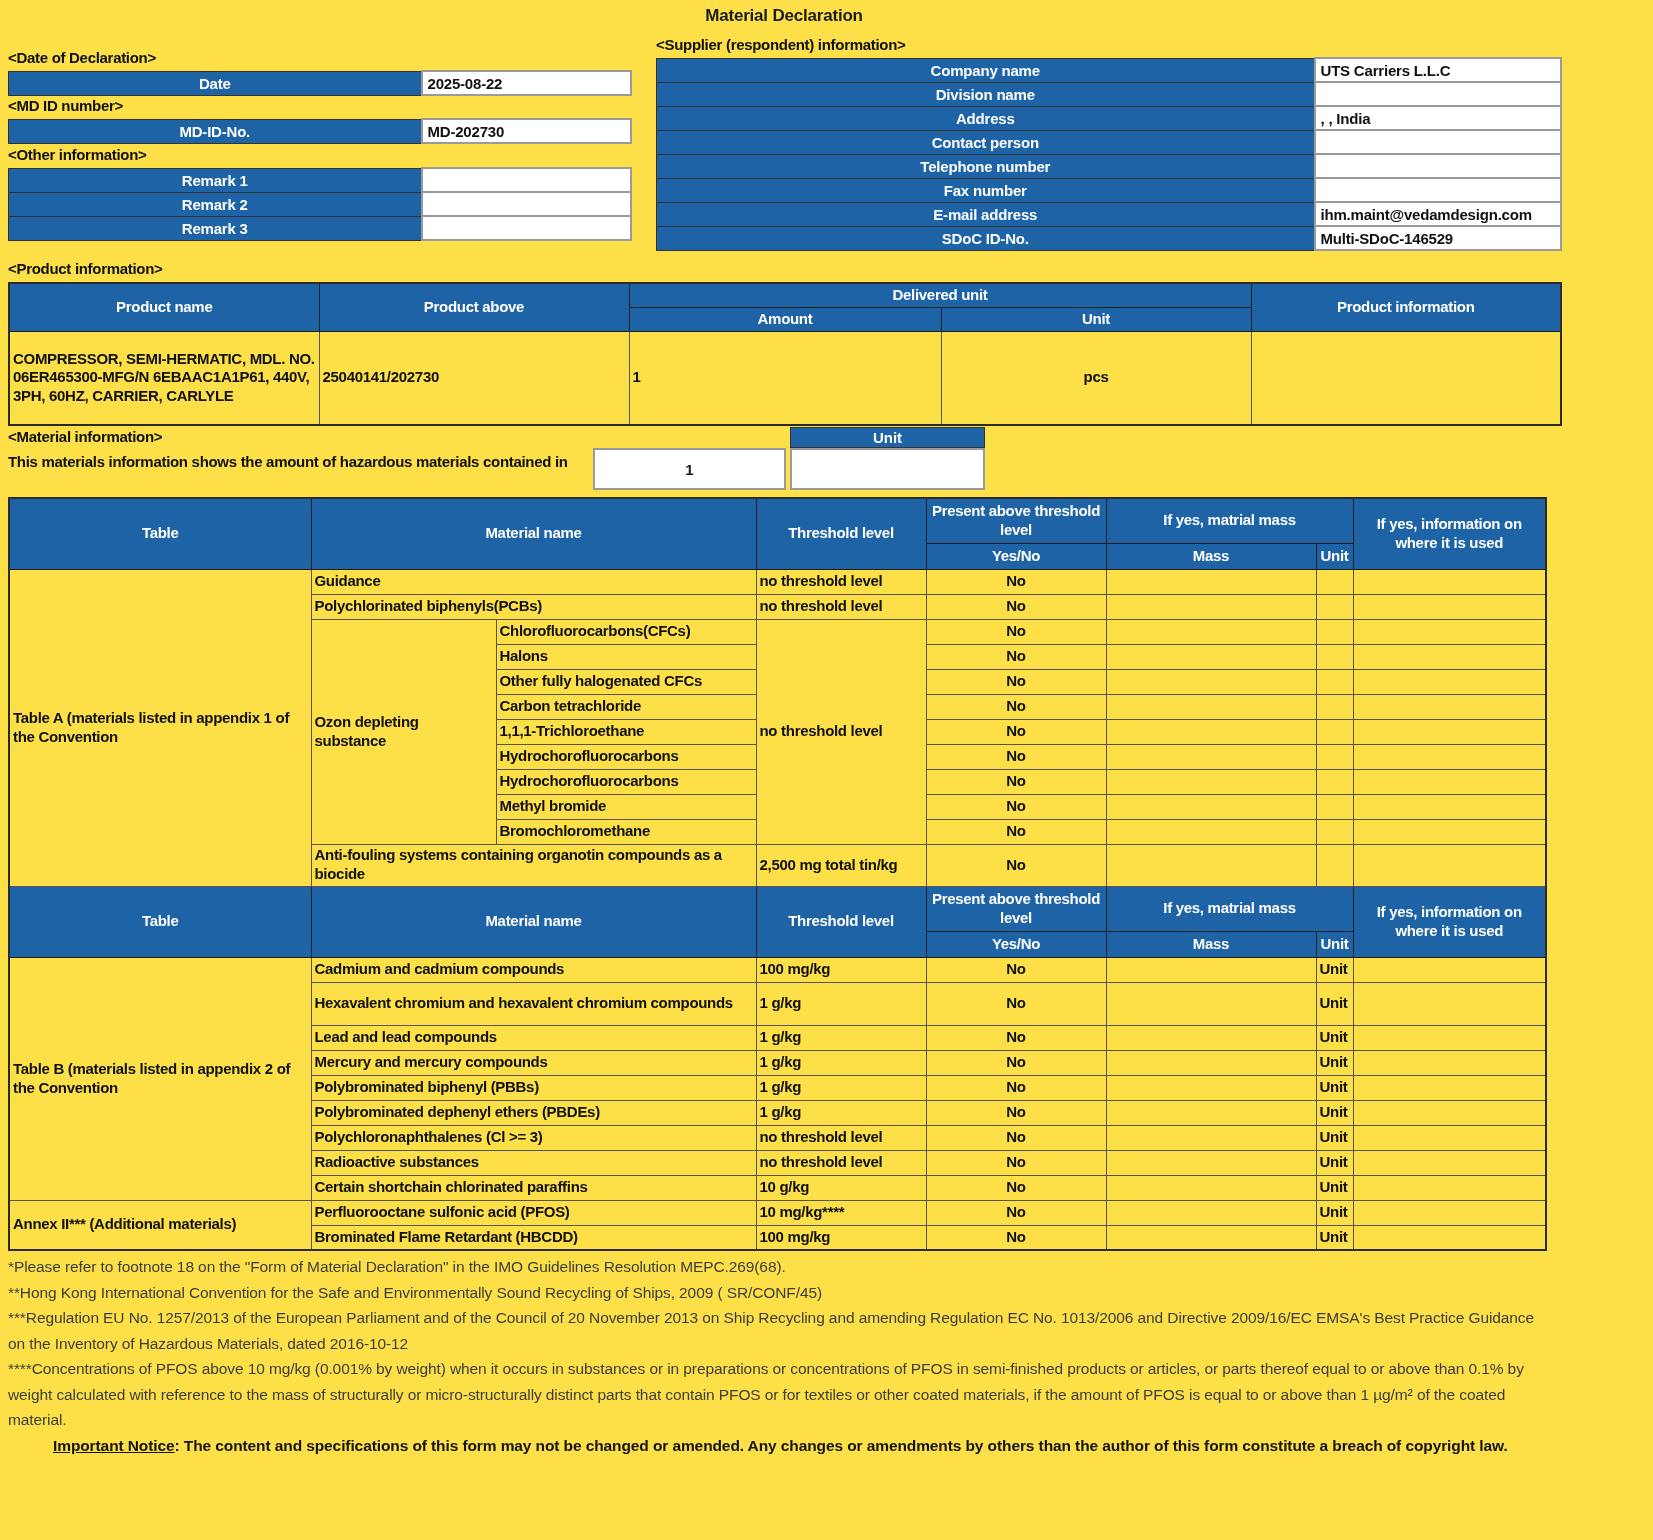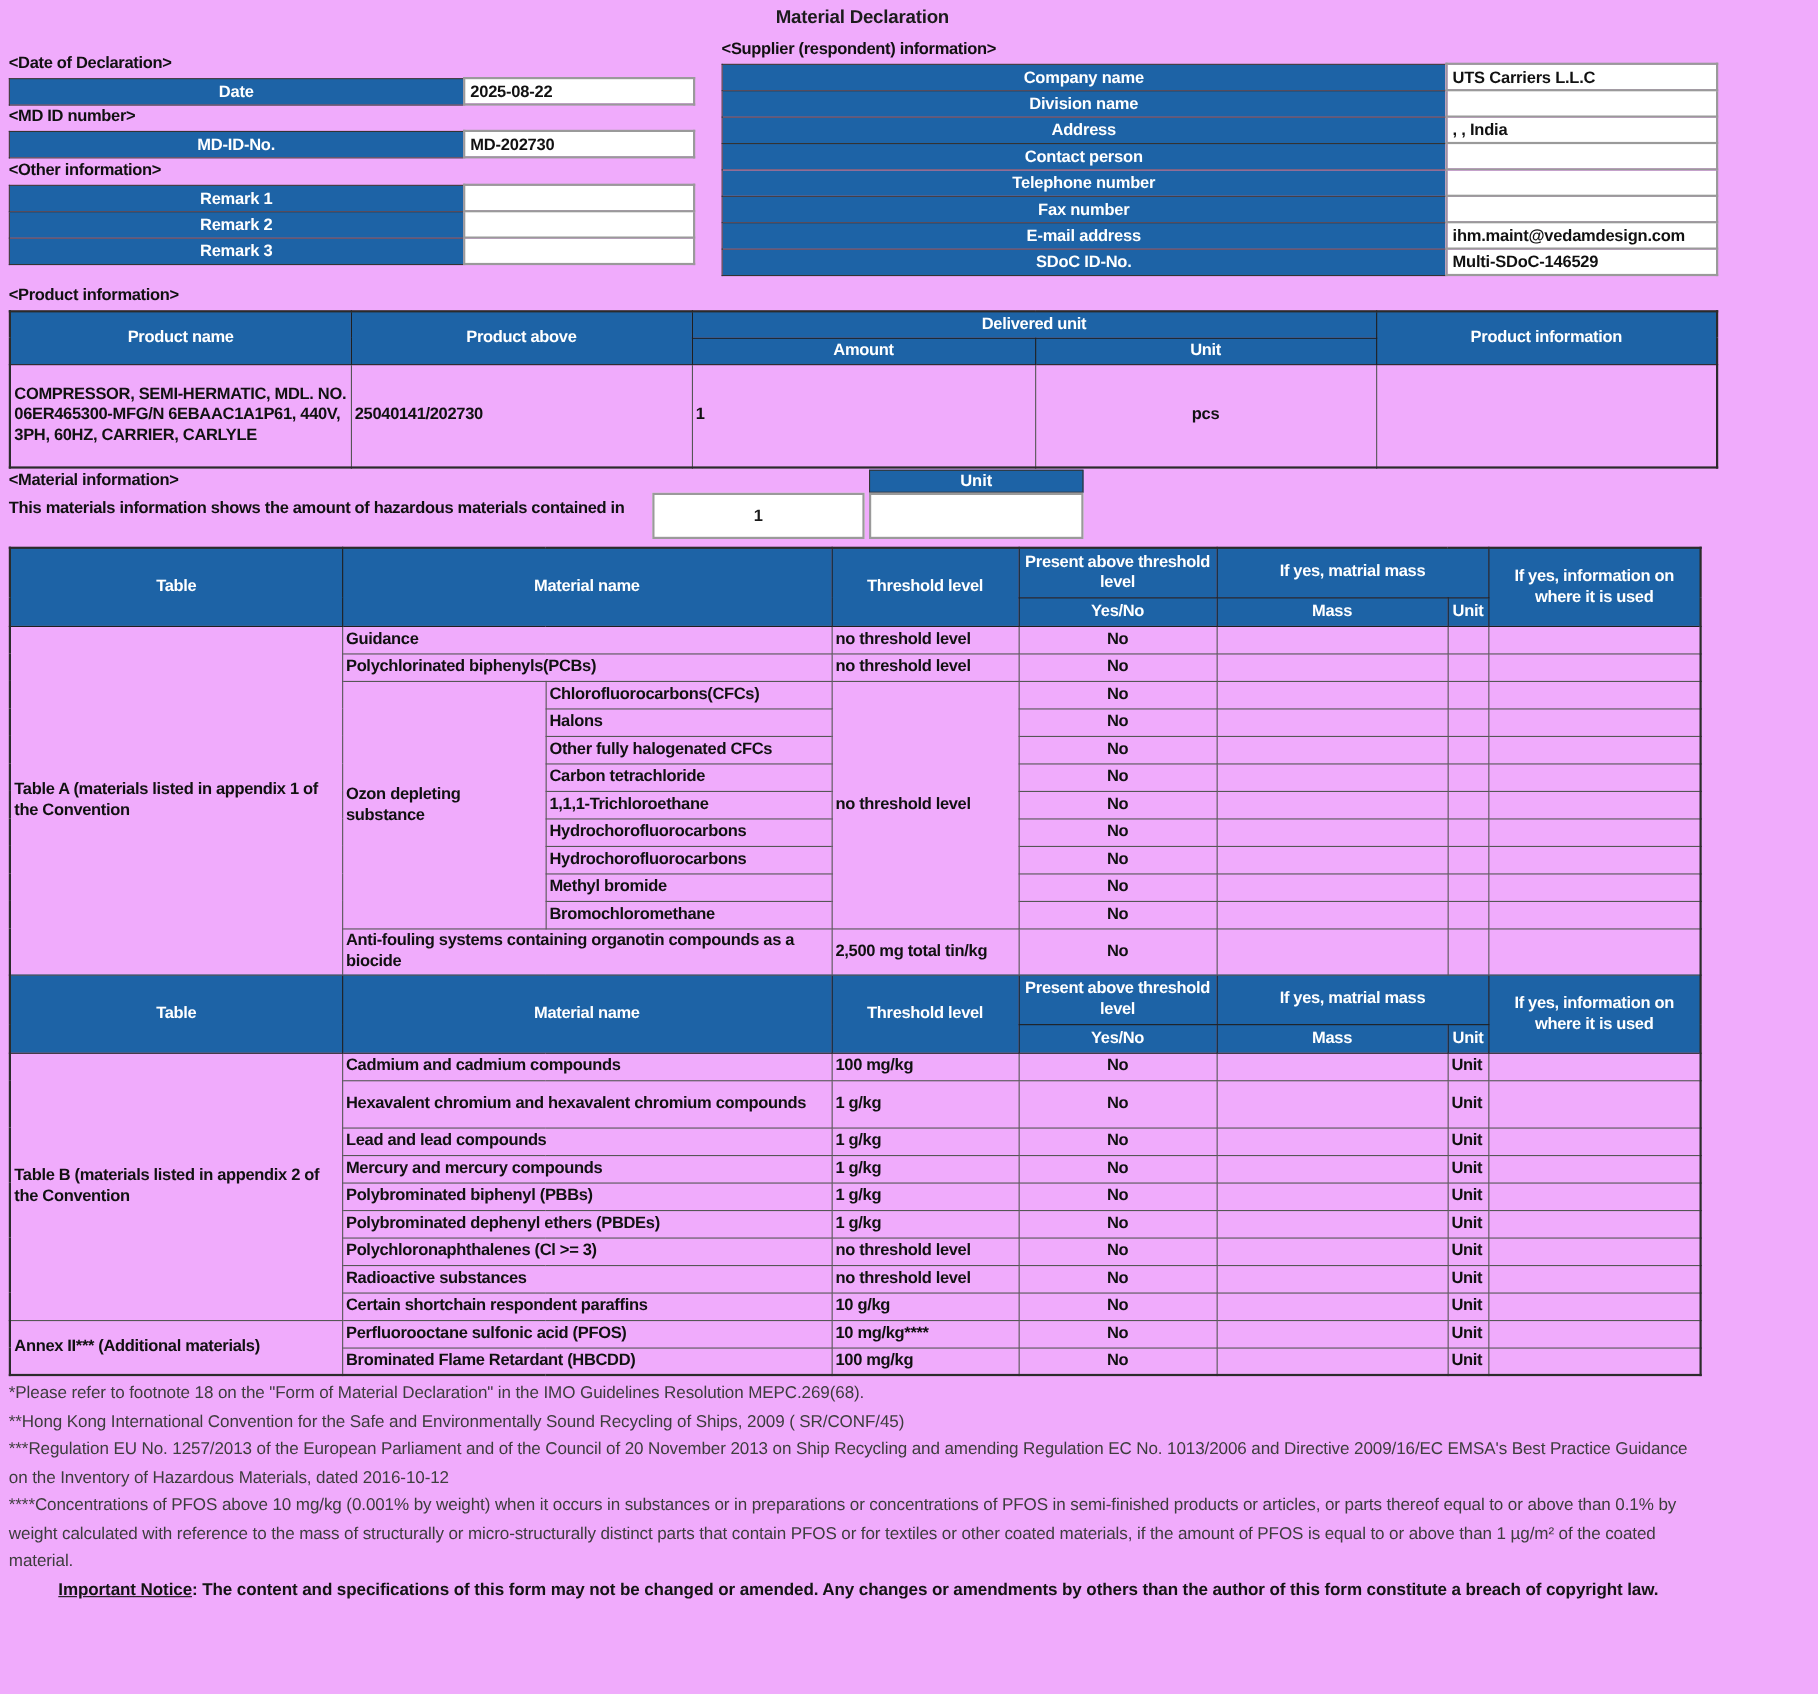--- a/index.html
+++ b/index.html
@@ -1,19 +1,19 @@
 <!DOCTYPE html>
 <html style="--header_blue: #1d63a6;"><head>
 <meta charset="utf-8">
 <style>
   * { box-sizing: border-box; margin: 0; padding: 0; }
   html, body { background: #ffffff; }
   .page {
     position: relative; width: 1653px; height: 1540px;
-    background: #f0abfc; font-family: "Liberation Sans", sans-serif;
+    background: #fde047; font-family: "Liberation Sans", sans-serif;
     color: #1a1a1a; overflow: hidden;
   }
   .abs { position: absolute; }
   .title { font-size: 17px; font-weight: bold; color: #1c1c1c; text-align: center; letter-spacing: -0.2px; }
   .sec-label { font-size: 15px; font-weight: bold; color: #111; letter-spacing: -0.3px; white-space: nowrap; }
   table { border-collapse: collapse; table-layout: fixed; }
   
   .kv { border: 1px solid #7f7f7f; }
   .kv td { height: 24px; font-size: 15px; letter-spacing: -0.2px; overflow: hidden; white-space: nowrap; }
   .blue-cell { background: var(--header_blue); color: #fff; font-weight: bold; text-align: center; border: 1px solid #333; }
@@ -372,21 +372,21 @@
     </tr>
     <tr class="r">
       <td colspan="2" class="l">Radioactive substances</td>
       <td class="l">no threshold level</td>
       <td class="c">No</td>
       <td></td>
       <td class="l">Unit</td>
       <td></td>
     </tr>
     <tr class="r">
-      <td colspan="2" class="l">Certain shortchain respondent paraffins</td>
+      <td colspan="2" class="l">Certain shortchain chlorinated paraffins</td>
       <td class="l">10 g/kg</td>
       <td class="c">No</td>
       <td></td>
       <td class="l">Unit</td>
       <td></td>
     </tr>
     <tr class="r">
       <td rowspan="2" class="l">Annex II*** (Additional materials)</td>
       <td colspan="2" class="l">Perfluorooctane sulfonic acid (PFOS)</td>
       <td class="l">10 mg/kg****</td>

